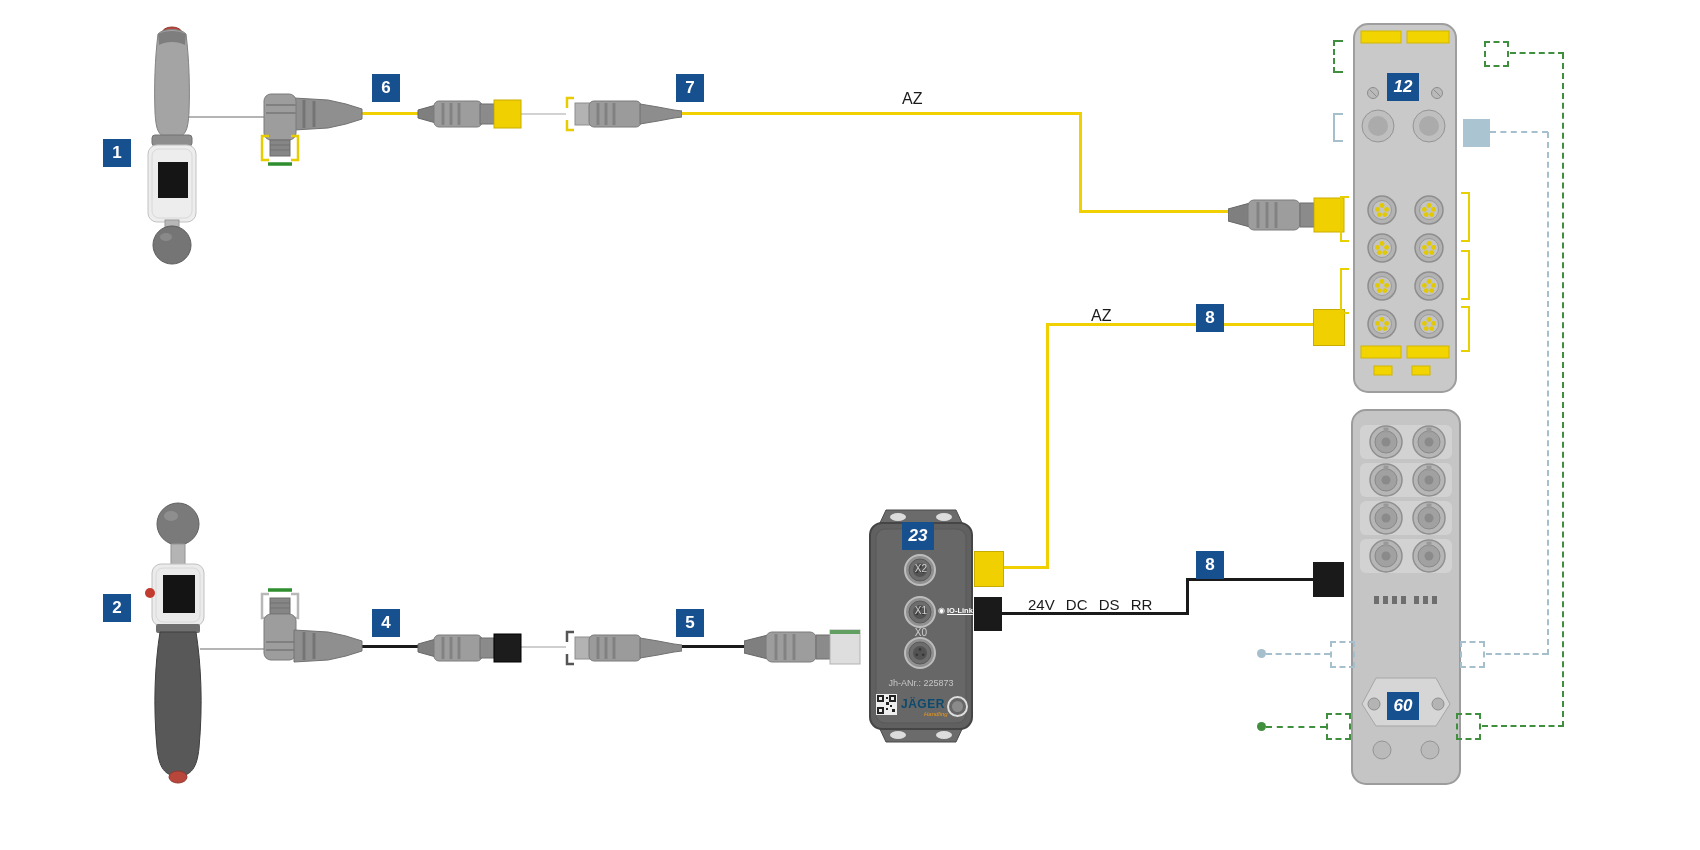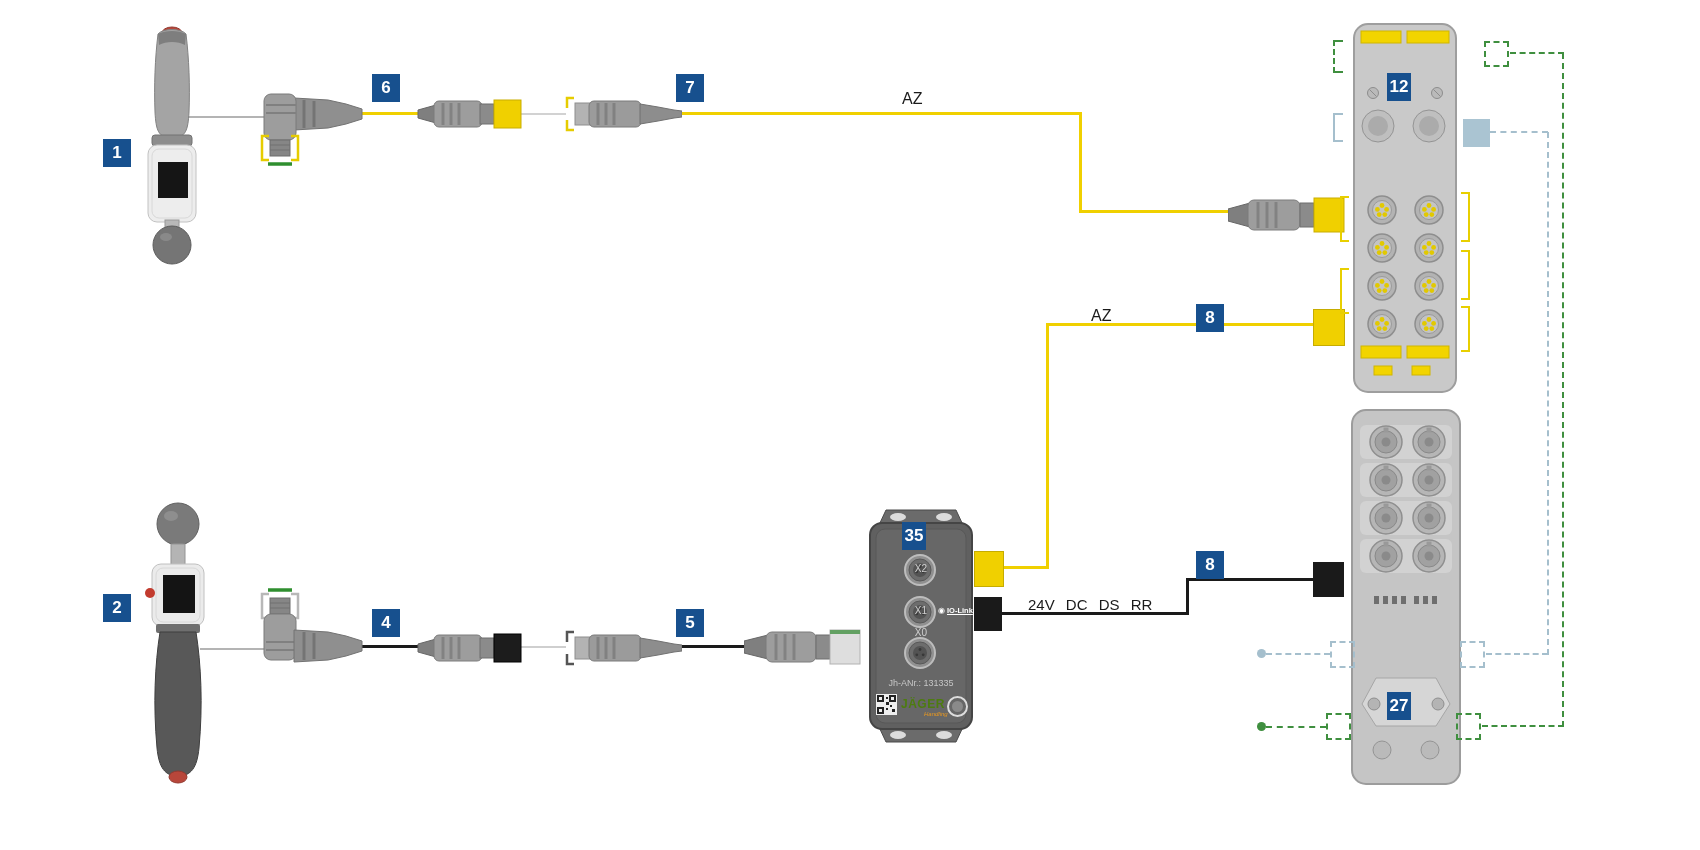--- a/index.html
+++ b/index.html
@@ -2,21 +2,21 @@
 <html><head>
 <meta charset="utf-8">
 <style>
   html,body{margin:0;padding:0;background:#ffffff;}
   #canvas{position:relative;width:1700px;height:850px;background:#ffffff;
           font-family:"Liberation Sans",sans-serif;overflow:hidden;}
   .abs{position:absolute;}
   .wire{position:absolute;}
   .badge{position:absolute;width:28px;height:28px;background:#17508e;color:#ffffff;
          font-size:17px;font-weight:bold;display:flex;align-items:center;justify-content:center;}
-  .badge.wide{width:24px;}
+  .badge.wide{width:32px;font-style:italic;}
   .lbl{position:absolute;color:#1a1a1a;font-size:16px;white-space:nowrap;}
   .m35lbl{position:absolute;color:#cfcfcf;font-size:10px;width:18px;text-align:right;margin-left:32px;}
   .plug{position:absolute;}
   .mk{position:absolute;box-sizing:border-box;}
 </style>
 </head>
 <body>
 
 <div id="canvas">
 
@@ -264,36 +264,36 @@
     <use href="#m35p" x="54" y="147"></use>
   </svg>
 
   <span class="m35lbl" style="left:877px;top:563px">X2</span>
   <span class="m35lbl" style="left:877px;top:605px">X1</span>
   <span class="m35lbl" style="left:877px;top:627px">X0</span>
   <span class="abs" style="left:938px;top:606px;color:#ffffff;font-size:7.5px;display:flex;align-items:center;gap:2px;">
     <span style="font-size:8px;">◉</span>
     <span style="font-weight:bold;text-decoration:underline;">IO-Link</span>
   </span>
-  <span class="abs" style="left:866px;top:678px;width:110px;text-align:center;font-size:9px;color:#c6c6c6;">Jh-ANr.: 131335</span>
+  <span class="abs" style="left:866px;top:678px;width:110px;text-align:center;font-size:9px;color:#c6c6c6;">Jh-ANr.: 225873</span>
   <svg class="abs" width="21" height="21" viewBox="0 0 21 21" style="left:876px;top:694px">
     <rect width="21" height="21" fill="#eeeeee"></rect>
     <rect x="1" y="1" width="7" height="7" fill="#222222"></rect>
       <rect x="3" y="3" width="3" height="3" fill="#eeeeee"></rect>
     <rect x="13" y="1" width="7" height="7" fill="#222222"></rect>
       <rect x="15" y="3" width="3" height="3" fill="#eeeeee"></rect>
     <rect x="1" y="13" width="7" height="7" fill="#222222"></rect>
       <rect x="3" y="15" width="3" height="3" fill="#eeeeee"></rect>
     <rect x="10" y="3" width="2" height="2" fill="#222222"></rect>
       <rect x="10" y="8" width="3" height="3" fill="#222222"></rect>
     <rect x="14" y="11" width="2" height="2" fill="#222222"></rect>
       <rect x="10" y="14" width="2" height="2" fill="#222222"></rect>
     <rect x="16" y="15" width="3" height="3" fill="#222222"></rect>
   </svg>
-  <span class="abs" style="left:901px;top:697px;color:#4d7c0f;font-size:12px;font-weight:bold;letter-spacing:0.5px;">JÄGER</span>
+  <span class="abs" style="left:901px;top:697px;color:#0c4a6e;font-size:12px;font-weight:bold;letter-spacing:0.5px;">JÄGER</span>
   <span class="abs" style="left:924px;top:711px;color:#e89820;font-size:6px;font-style:italic;">Handling</span>
   <div class="abs" style="left:947px;top:696px;width:17px;height:17px;border:2px solid #dddddd;border-radius:50%;">
     <div style="margin:3px;width:11px;height:11px;border-radius:50%;background:#8a8a8a;"></div>
   </div>
 
   <div class="plug" style="left:974px;top:551px;width:28px;height:34px;background:#f0d000;border:1px solid #c6ac00;"></div>
   <div class="plug" style="left:974px;top:597px;width:28px;height:34px;background:#1a1a1a;"></div>
   <div class="plug" style="left:1313px;top:309px;width:30px;height:35px;background:#f0d000;border:1px solid #c6ac00;"></div>
   <div class="plug" style="left:1313px;top:562px;width:31px;height:35px;background:#1a1a1a;"></div>
 
@@ -327,20 +327,20 @@
 
   <div class="badge" style="left:103px;top:139px;">1</div>
   <div class="badge" style="left:103px;top:594px;">2</div>
   <div class="badge" style="left:372px;top:74px;">6</div>
   <div class="badge" style="left:676px;top:74px;">7</div>
   <div class="badge" style="left:372px;top:609px;">4</div>
   <div class="badge" style="left:676px;top:609px;">5</div>
   <div class="badge" style="left:1196px;top:304px;">8</div>
   <div class="badge" style="left:1196px;top:551px;">8</div>
   <div class="badge wide" style="left:1387px;top:73px;">12</div>
-  <div class="badge wide" style="left:902px;top:522px;">35</div>
-  <div class="badge wide" style="left:1387px;top:692px;">27</div>
+  <div class="badge wide" style="left:902px;top:522px;">23</div>
+  <div class="badge wide" style="left:1387px;top:692px;">60</div>
 
   <span class="lbl" style="left:902px;top:90px;">AZ</span>
   <span class="lbl" style="left:1091px;top:307px;">AZ</span>
   <span class="lbl" style="left:1028px;top:596px;font-size:15px;word-spacing:7px;">24V DC DS RR</span>
 
 </div>
 
 </body></html>

